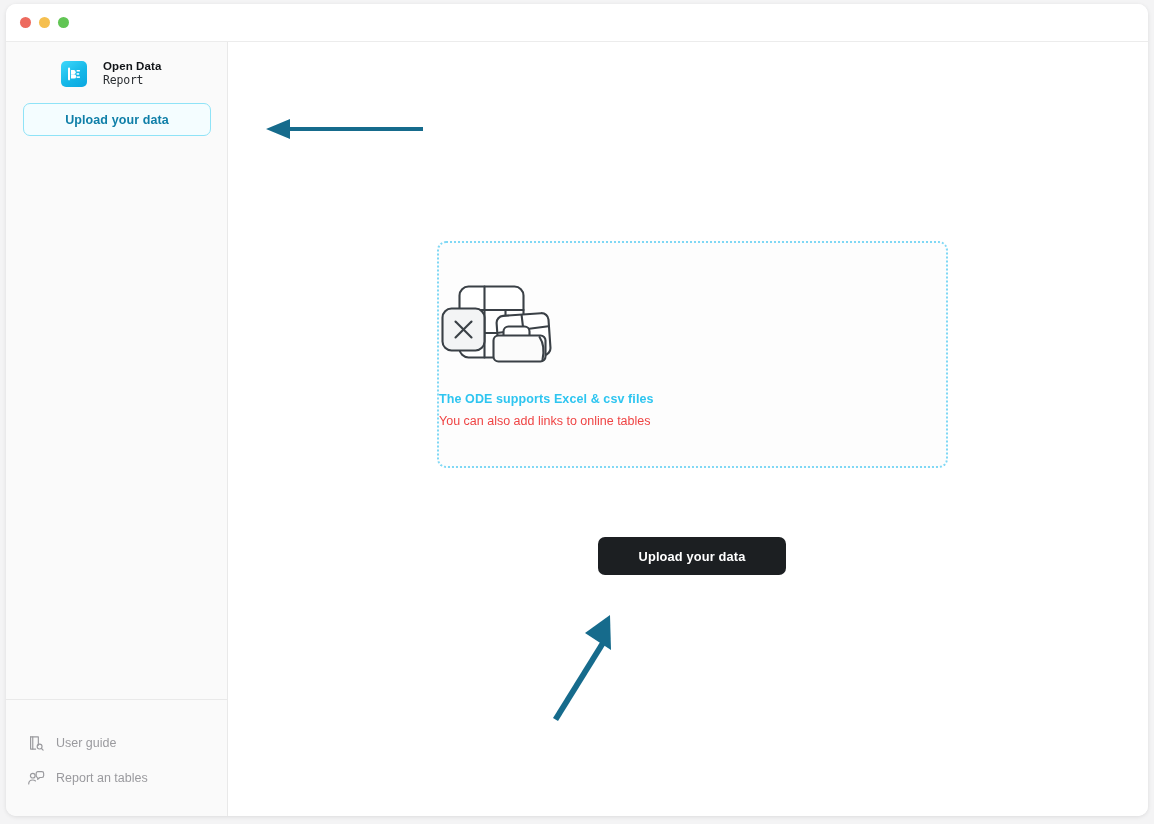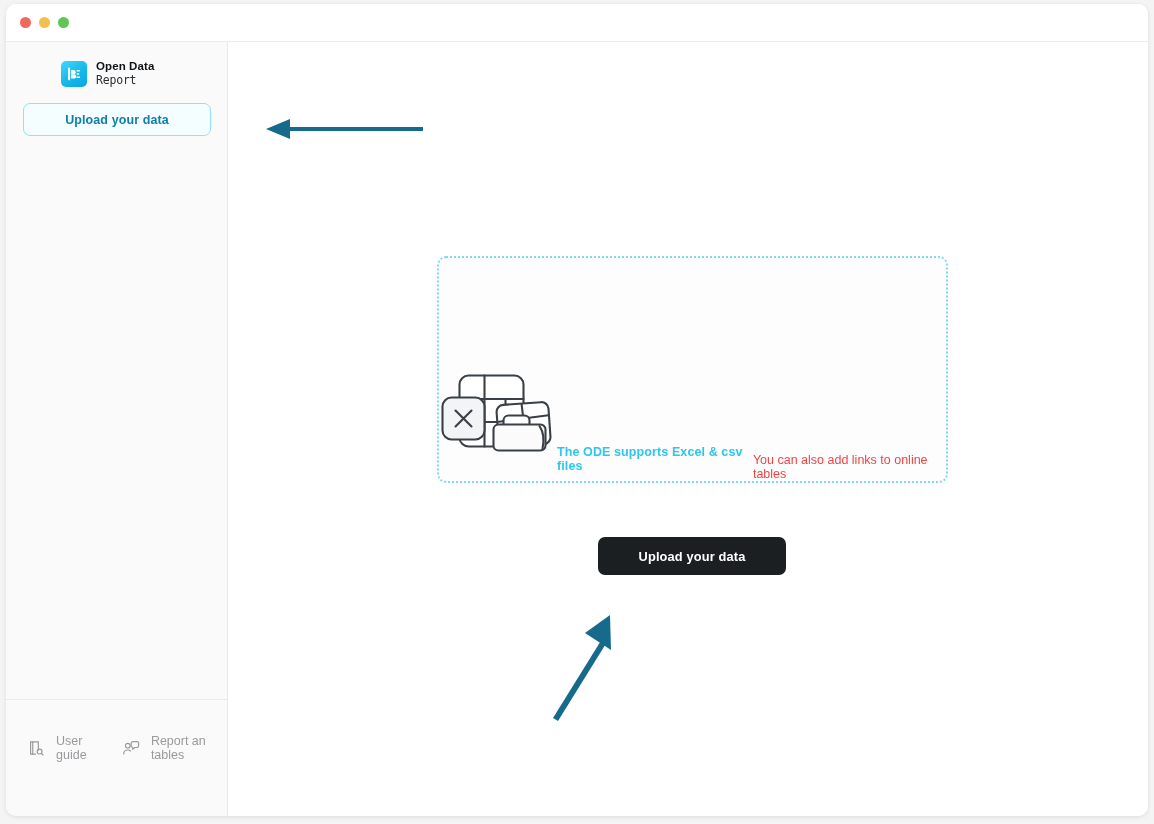--- a/index.html
+++ b/index.html
@@ -52,21 +52,21 @@
     background: #fafafa;
     border-right: 1px solid #e9e9e9;
   }
 
   #brand {
     position: absolute;
     left: 17px;
     top: 18px;
     display: flex;
     align-items: center;
-    gap: 9px;
+    gap: 16px;
     padding-left: 38px;
   }
   #brand-logo {
     width: 26px; height: 26px;
     border-radius: 5px;
     background: linear-gradient(145deg, #3fd8fb 0%, #15b8e8 55%, #0aa6e0 100%);
     display: flex;
     align-items: center;
     justify-content: center;
     flex: none;
@@ -108,21 +108,21 @@
     width: 222px;
     height: 1px;
     background: #e9e9e9;
   }
 
   #sidebar-footer {
     position: absolute;
     left: 21px;
     top: 692px;
     display: flex;
-    flex-direction: row;
+    flex-direction: column;
     gap: 17px;
   }
   .footer-item {
     display: flex;
     align-items: center;
     gap: 11px;
     cursor: pointer;
   }
   .footer-label {
     font-size: 12.5px;
@@ -136,29 +136,29 @@
     left: 222px;
     top: 38px;
     width: 920px;
     height: 774px;
     background: #ffffff;
   }
 
   #dropzone {
     position: absolute;
     left: 209px;
-    top: 214px;
+    top: 199px;
     width: 511px;
     height: 227px;
     border: 2px dotted #7fd8f5;
     border-radius: 9px;
     background: #fdfdfd;
     display: flex;
-    flex-direction: row;
-    align-items: flex-end;
+    flex-direction: column;
+    align-items: flex-start;
     justify-content: center;
     cursor: pointer;
   }
   #dz-illustration { margin-bottom: 19px; }
   #dz-primary {
     font-size: 12.5px;
     color: #2ec5f0;
     font-weight: bold;
     letter-spacing: .1px;
     margin-bottom: 8px;

